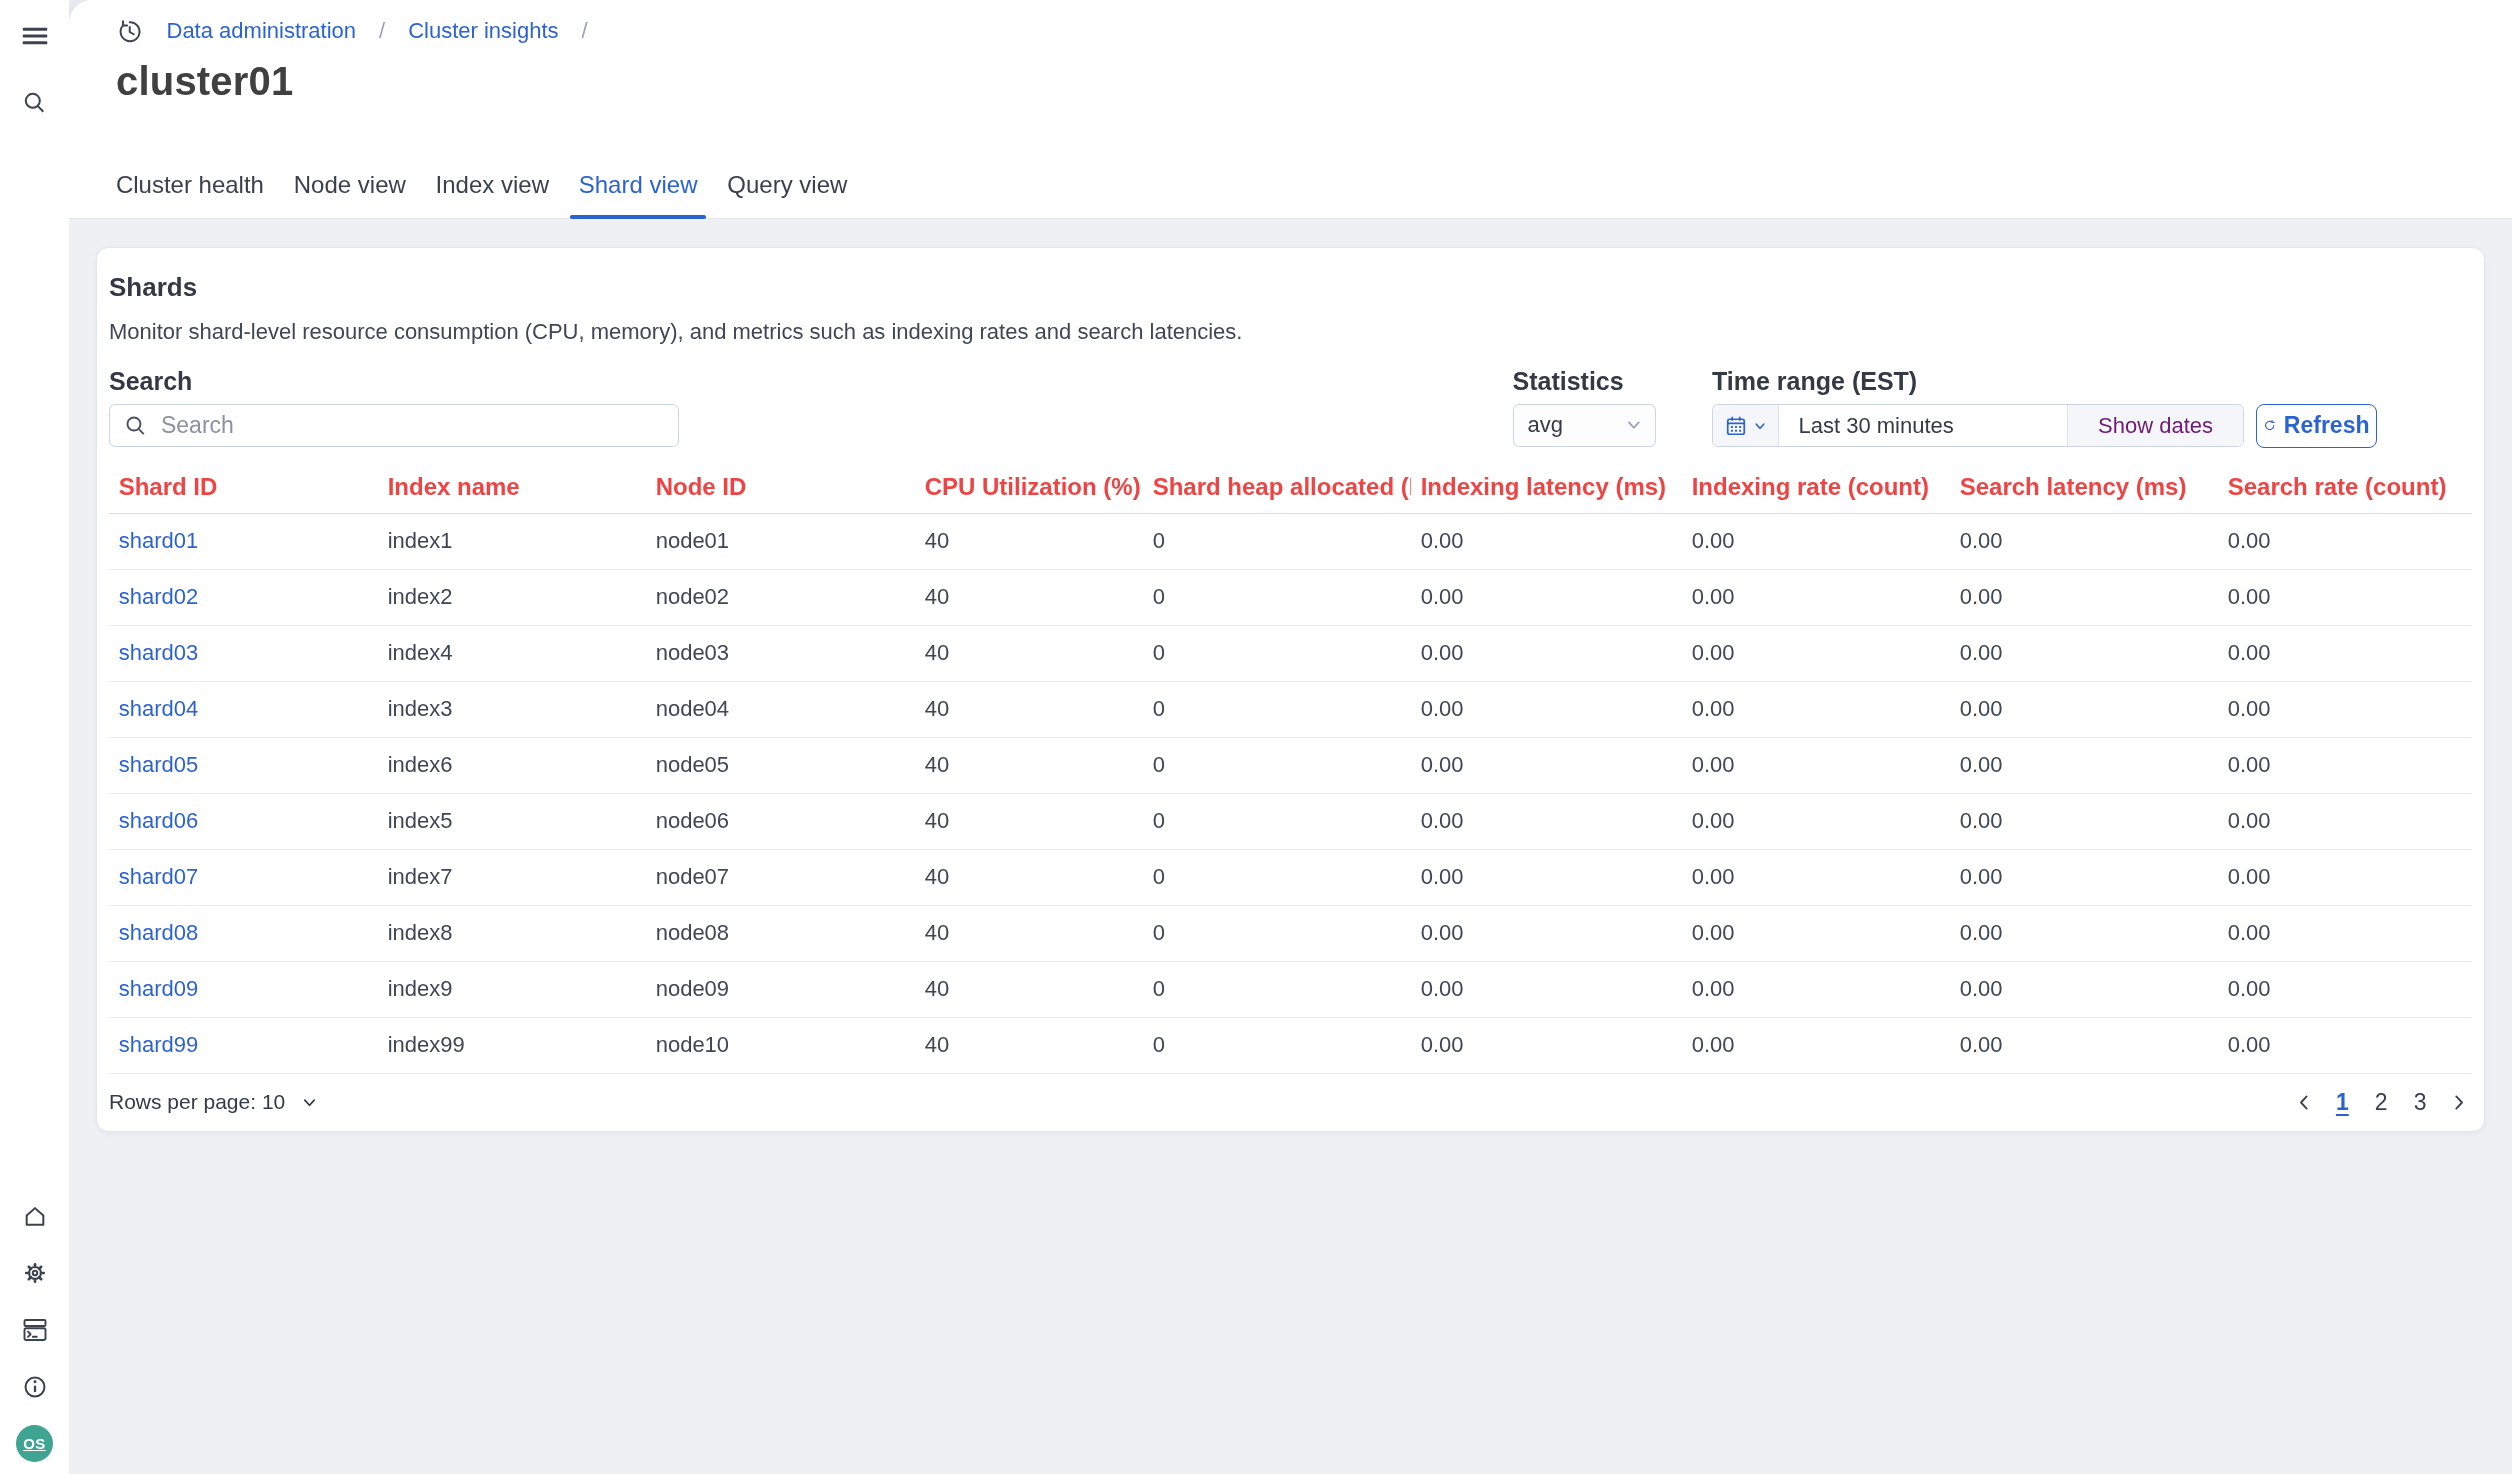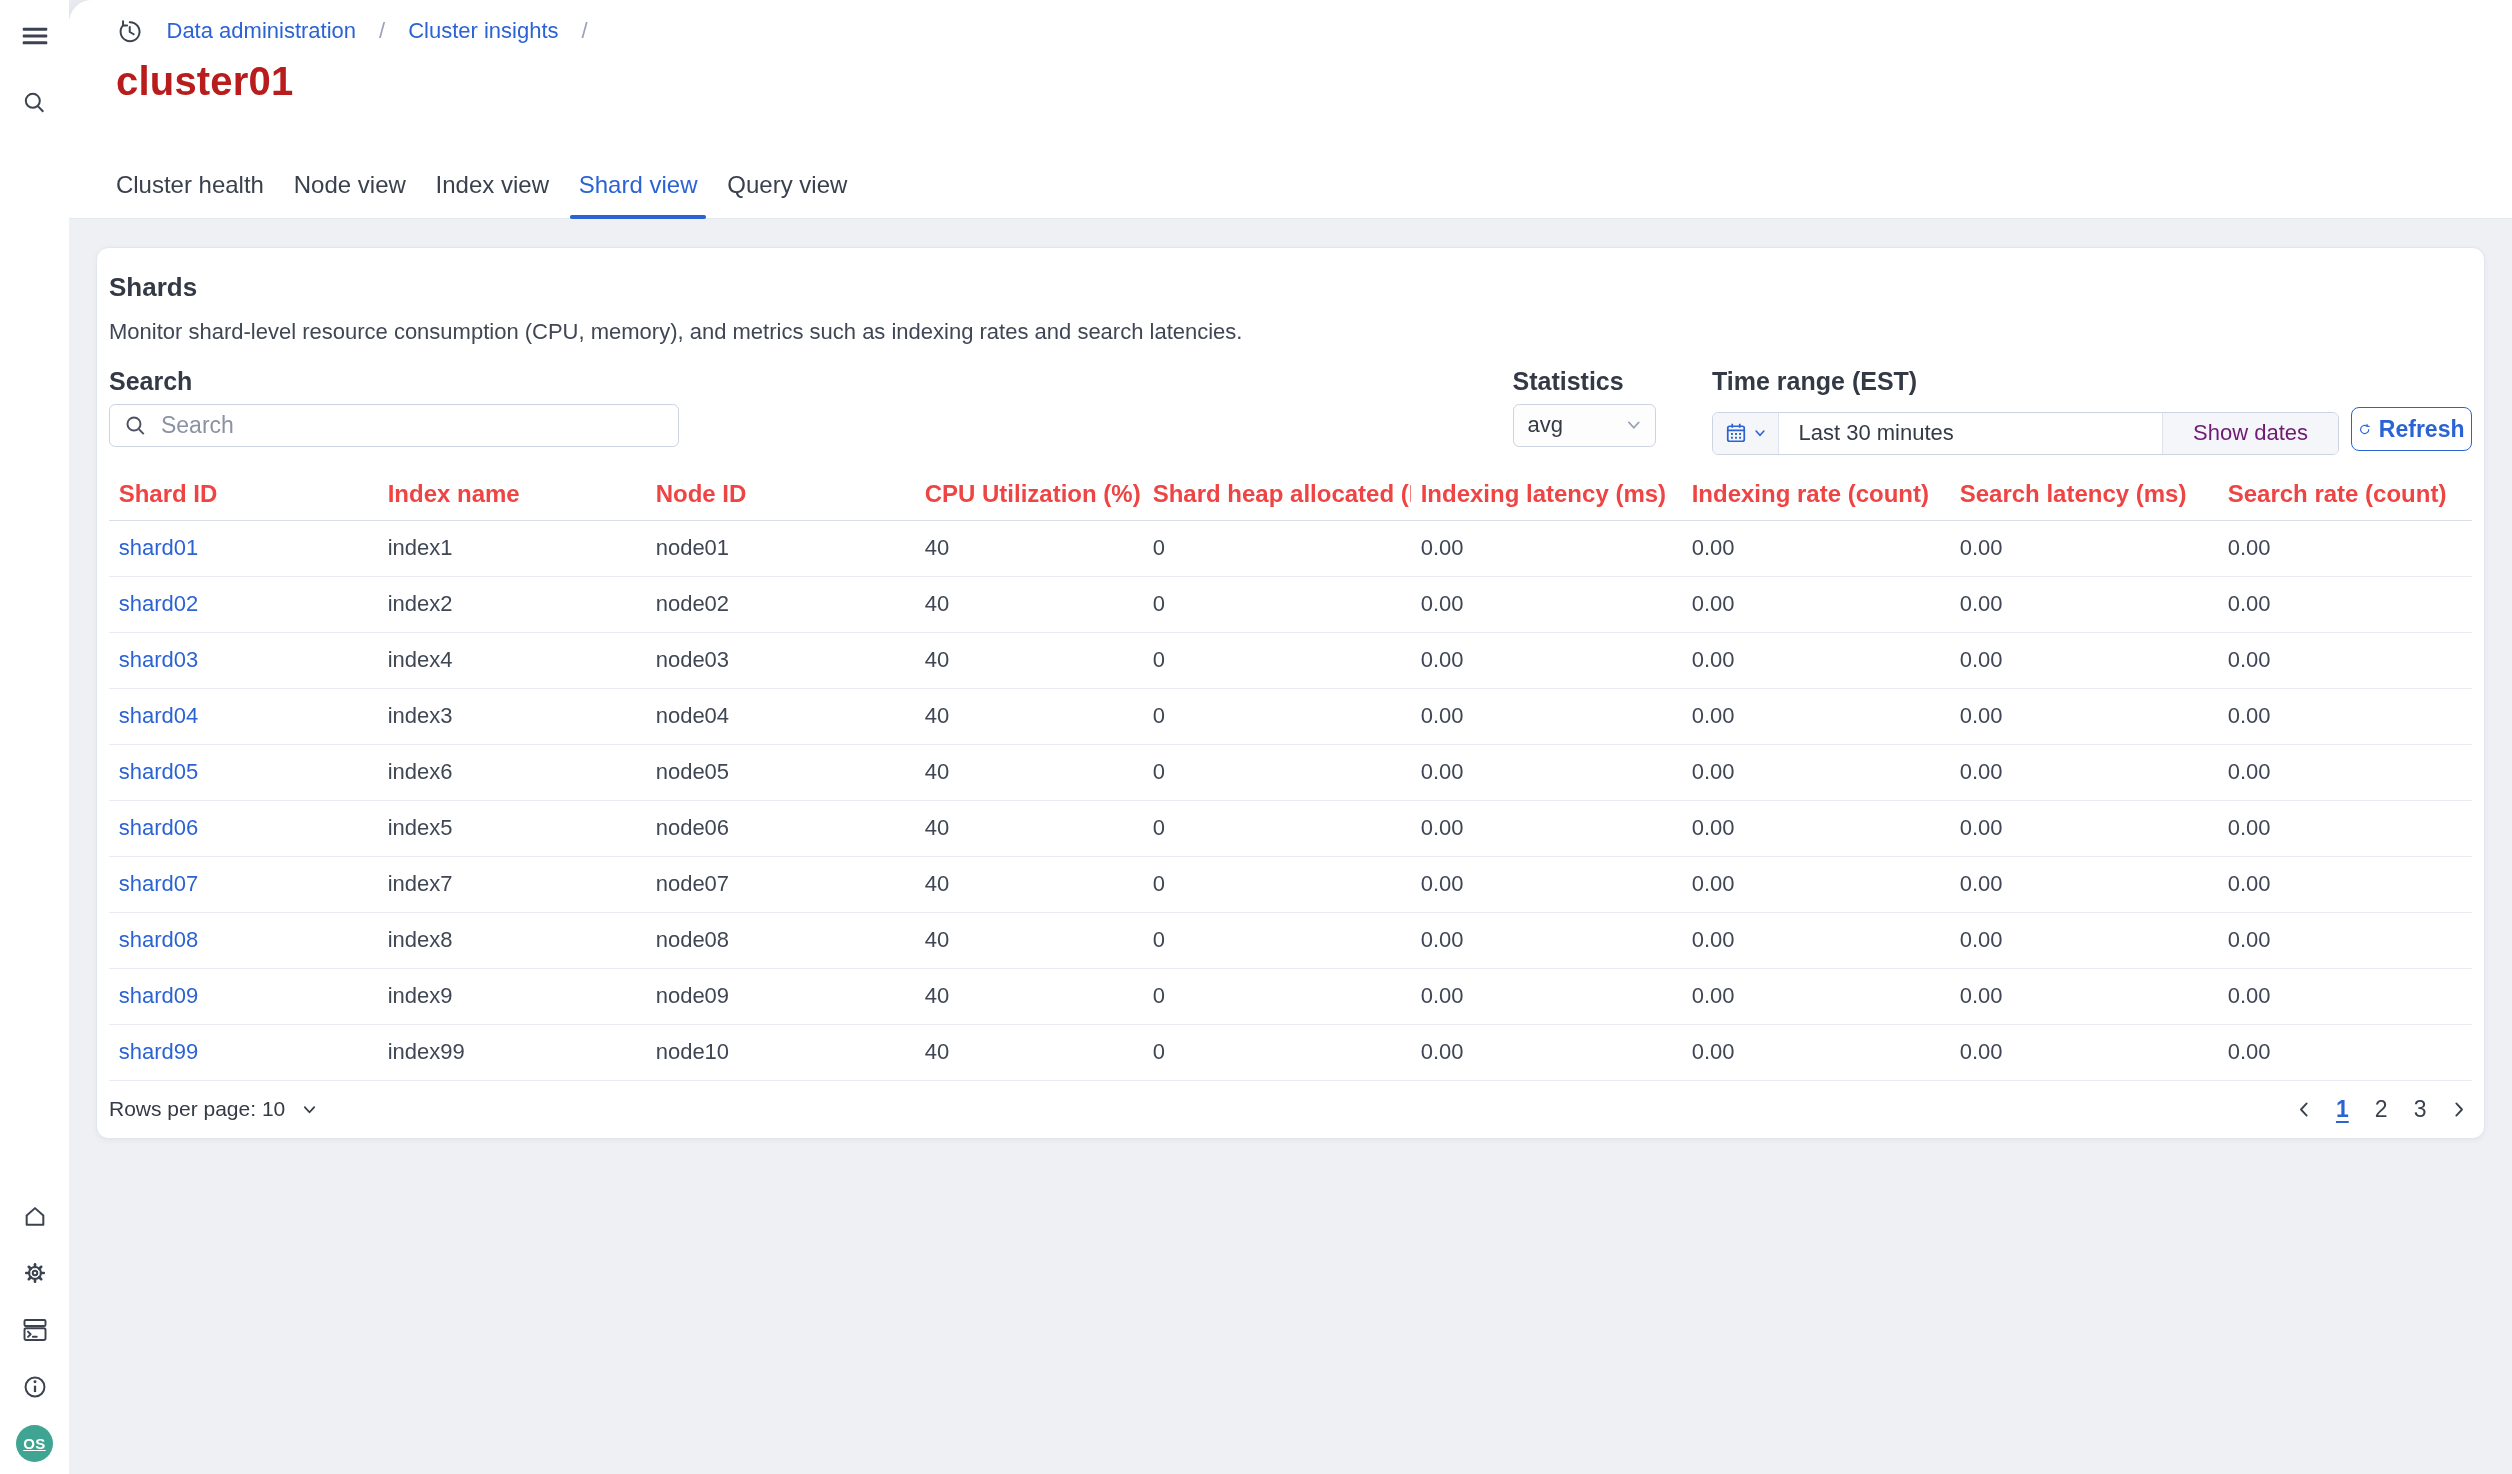--- a/index.html
+++ b/index.html
@@ -35,21 +35,21 @@
     background:#eef0f4; border-top-left-radius:23px; overflow:hidden;
     box-shadow:-8.9px 0 16px rgba(50,60,90,.07);
   }
   .header-band {
     background:#fff; height:219px; border-bottom:0.9px solid #e3e7ee;
     position:relative; padding-left:47px;
   }
   .breadcrumb { display:flex; align-items:center; gap:23px; padding-top:17.7px; font-size:22px; }
   .crumb { color:#2b63d4; text-decoration:none; cursor:pointer; }
   .crumb-sep { color:#9aa3b5; }
-  .page-title { margin:14px 0 0; font-size:40px; font-weight:700; color:#b91c1c; letter-spacing:0.2px; }
+  .page-title { margin:14px 0 0; font-size:40px; font-weight:700; color:#404040; letter-spacing:0.2px; }
   .tabs { position:absolute; left:38px; bottom:0; display:flex; gap:12px; }
   .tab {
     font-size:24px; color:#3a414e; font-weight:500; padding:0 8.9px 18.6px;
     position:relative; cursor:pointer; white-space:nowrap;
   }
   .tab.active { color:#2b63d4; }
   .tab.active::after {
     content:""; position:absolute; left:0; right:0; bottom:-0.9px; height:4.4px;
     background:#2b63d4; border-radius:1.8px;
   }
@@ -78,22 +78,22 @@
   .stats-group { width:143px; margin-right:11.5px; }
   .select {
     height:43px; margin-top:7px; border:0.9px solid #ccd4e2; border-radius:6.2px; background:#fdfdfe;
     display:flex; align-items:center; justify-content:space-between;
     padding:0 11.5px 0 14px; font-size:22px; color:#343a46; cursor:pointer;
   }
 
   .time-group { width:760px; }
   .time-row { display:flex; gap:11.5px; margin-top:7px; align-items:center; }
   .timebar {
-    display:flex; width:627px; height:43px; border:0.9px solid #ccd4e2; border-radius:6.2px;
-    background:#fff; overflow:hidden;margin-top:8px;
+    display:flex; width:532px; height:43px; border:0.9px solid #ccd4e2; border-radius:6.2px;
+    background:#fff; overflow:hidden;
   }
   .cal-seg {
     width:66px; display:flex; align-items:center; justify-content:center; gap:4.4px;
     background:#f4f6fa; border:none; border-right:0.9px solid #dde3ed; cursor:pointer; padding:0;
   }
   .time-value { flex:1; display:flex; align-items:center; padding-left:19.5px; font-size:22px; color:#343a46; cursor:pointer; }
   .show-dates {
     border:none; border-left:0.9px solid #dde3ed; background:#f4f6fa; color:#701a75;
     font-size:22px; padding:0 30px; cursor:pointer; font-family:inherit;
   }

